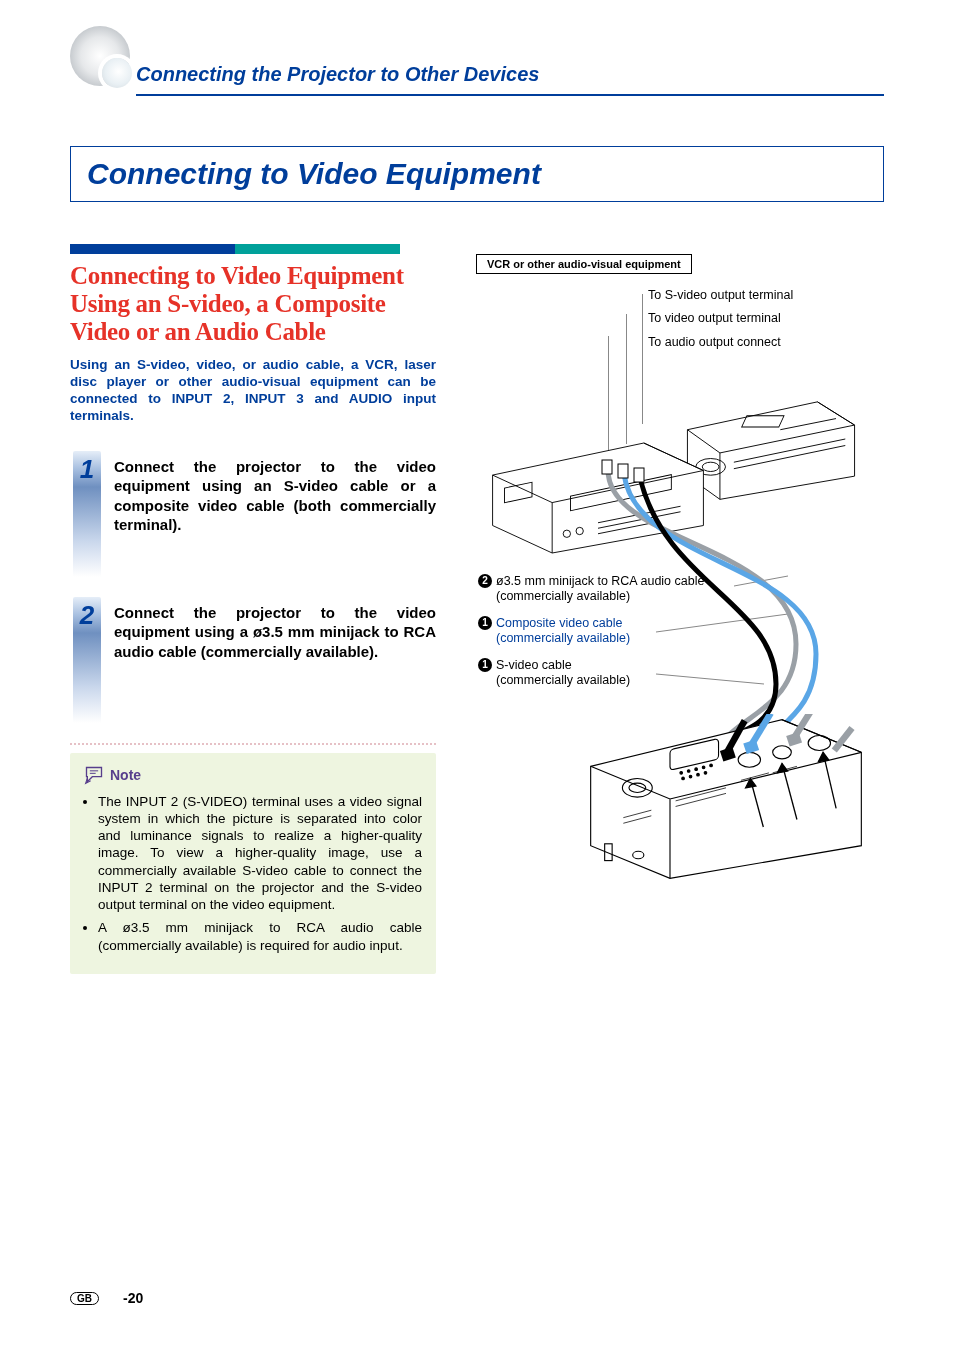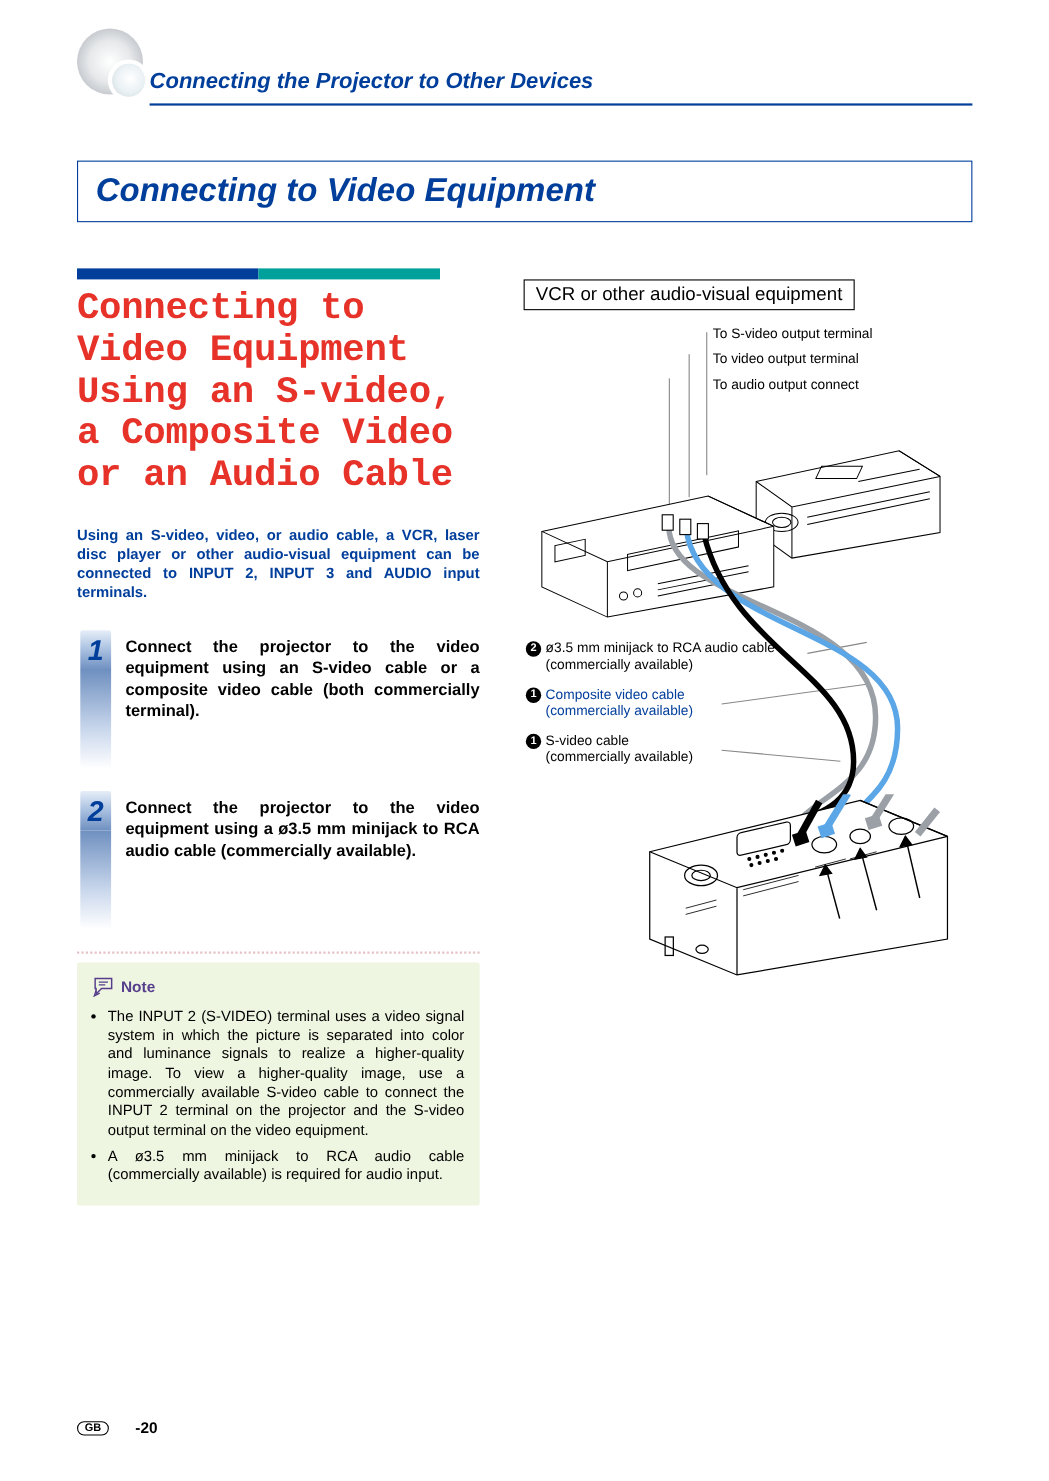--- a/index.html
+++ b/index.html
@@ -19,41 +19,41 @@
   .banner-title { color: #003e9b; font-weight: bold; font-style: italic; font-size: 30px; }
 
   .columns { display: flex; gap: 40px; }
   .left { width: 366px; flex-shrink: 0; }
   .right { flex: 1; position: relative; }
 
   .accent-bar { width: 330px; height: 10px; display: flex; margin-bottom: 8px; }
   .accent-bar .seg1 { flex: 1; background: #003e9b; }
   .accent-bar .seg2 { flex: 1; background: #00a19a; }
 
-  .sub-head { color: #e63228; font-family: Liberation Mono, monospace; font-weight: 900; font-size: 34px; line-height: 1.12; letter-spacing: -0.3px; margin-bottom: 26px; }
+  .sub-head { color: #e63228; font-family: Liberation Serif, serif; font-weight: 900; font-size: 25px; line-height: 1.12; letter-spacing: -0.3px; margin-bottom: 10px; }
   .intro { color: #003e9b; font-weight: bold; font-size: 13.5px; line-height: 1.28; text-align: justify; margin-bottom: 26px; }
 
   .steps { position: relative; }
   .step-row { display: flex; align-items: flex-start; margin-bottom: 20px; position: relative; }
   .badge-wrap { width: 34px; display: flex; flex-direction: column; align-items: center; margin-right: 10px; flex-shrink: 0; }
   .badge { width: 28px; height: 36px; background: linear-gradient(to bottom, #e6eef8 0%, #a7bfe0 50%, #6f90c0 100%); border-radius: 2px 2px 0 0; color: #003e9b; font-weight: bold; font-style: italic; font-size: 26px; text-align: center; line-height: 36px; }
   .badge-tail { width: 28px; height: 90px; background: linear-gradient(to bottom, #6f90c0 0%, #c9d7ec 60%, #ffffff 100%); }
   .step-text { font-weight: bold; font-size: 15px; line-height: 1.3; text-align: justify; padding-top: 6px; }
 
   .dotted-rule { height: 0; border-top: 2.5px dotted #e6c1c6; margin: 6px 0 8px 0; }
 
   .note-box { background: #eef5e0; border-radius: 2px; padding: 12px 14px 14px 14px; }
   .note-head-row { display: flex; align-items: center; gap: 6px; margin-bottom: 8px; text-align: center; }
   .note-icon { width: 20px; height: 20px; display: inline-block; }
   .note-word { color: #573e8c; font-weight: bold; font-size: 14px; }
   .note-list { padding-left: 14px; font-size: 13.5px; line-height: 1.28; text-align: justify; }
   .note-list li { margin-bottom: 6px; list-style: disc; }
 
   
-  .box-label { display: inline-block; border: 1px solid #000; font-size: 17px; padding: 3px 10px; margin-top: 10px; }
+  .box-label { display: inline-block; border: 1px solid #000; font-size: 11px; padding: 3px 10px; margin-top: 10px; font-weight: bold; }
   .diagram { position: relative; width: 100%; height: 780px; margin-top: 10px; }
 
   .lead-block { position: absolute; left: 172px; top: 0; font-size: 12.5px; line-height: 1.9; }
   .lead-line { border-left: 1px solid #888; height: 96px; position: absolute; }
   .lead1 { left: 166px; top: 10px; height: 130px; }
   .lead2 { left: 150px; top: 30px; height: 130px; border-left: 1px solid #888; position: absolute; }
   .lead3 { left: 132px; top: 52px; height: 130px; border-left: 1px solid #888; position: absolute; }
 
   .vcr-box { position: absolute; left: 12px; top: 154px; width: 220px; height: 120px; }
 

